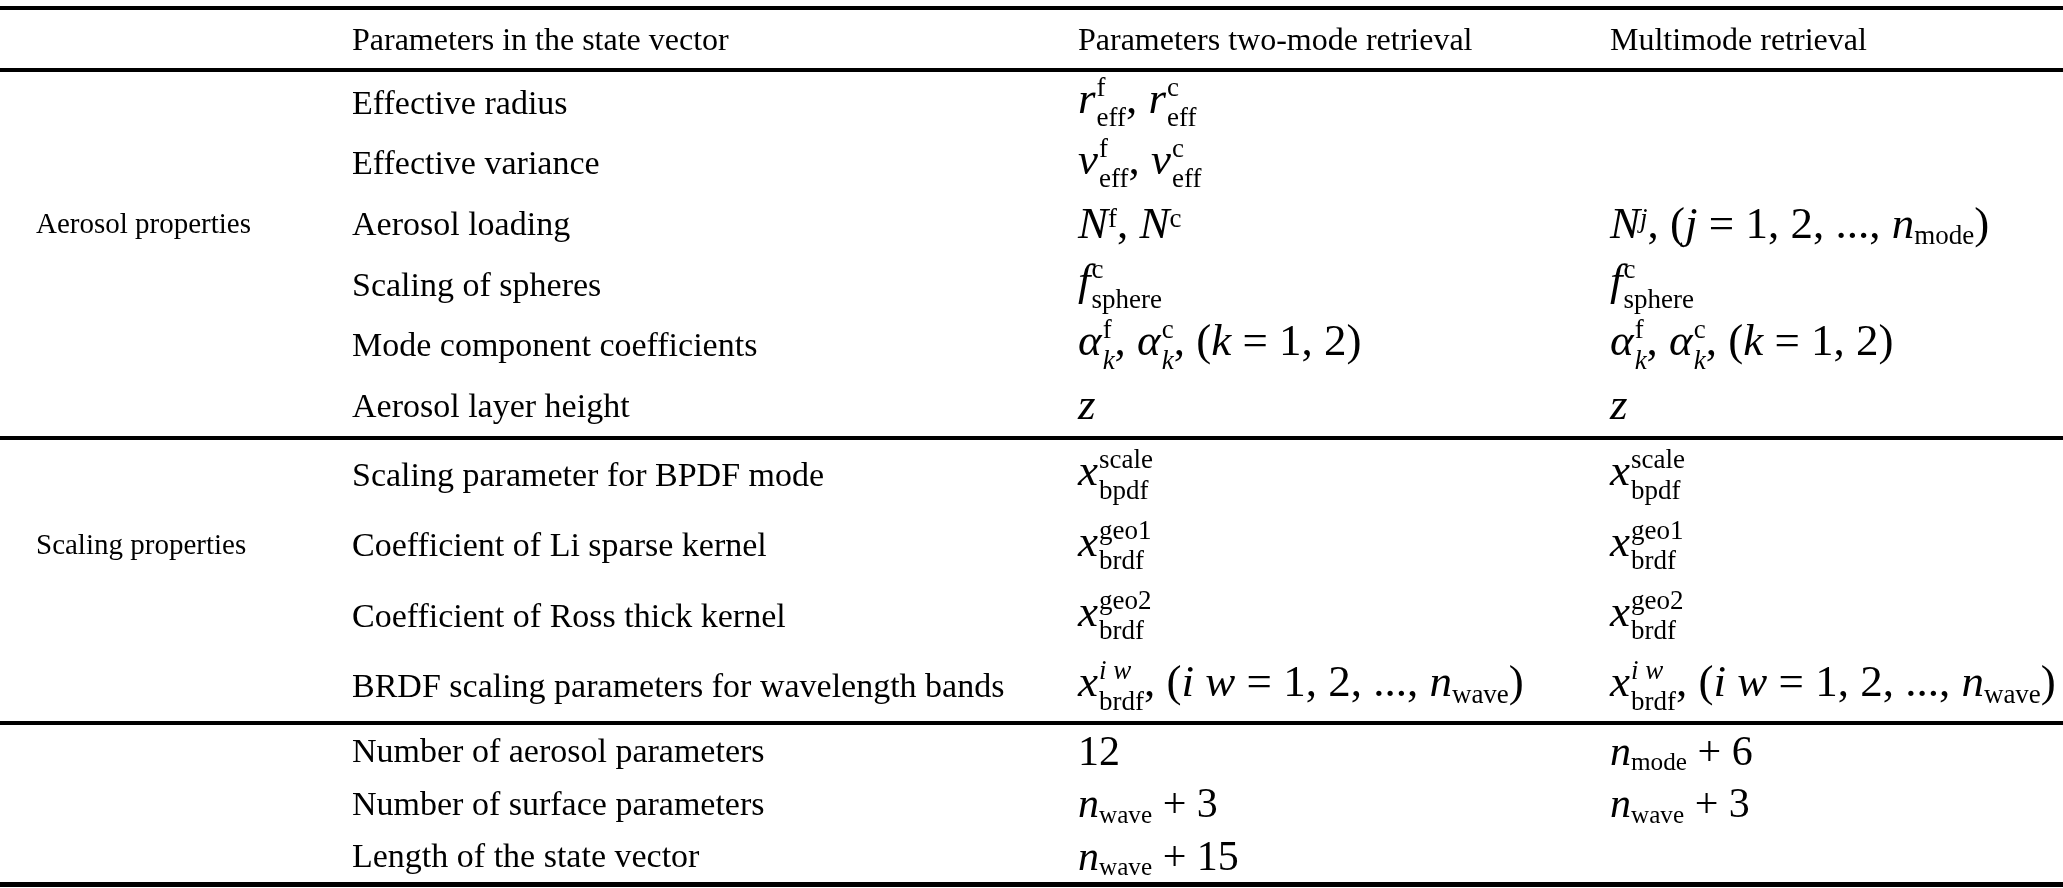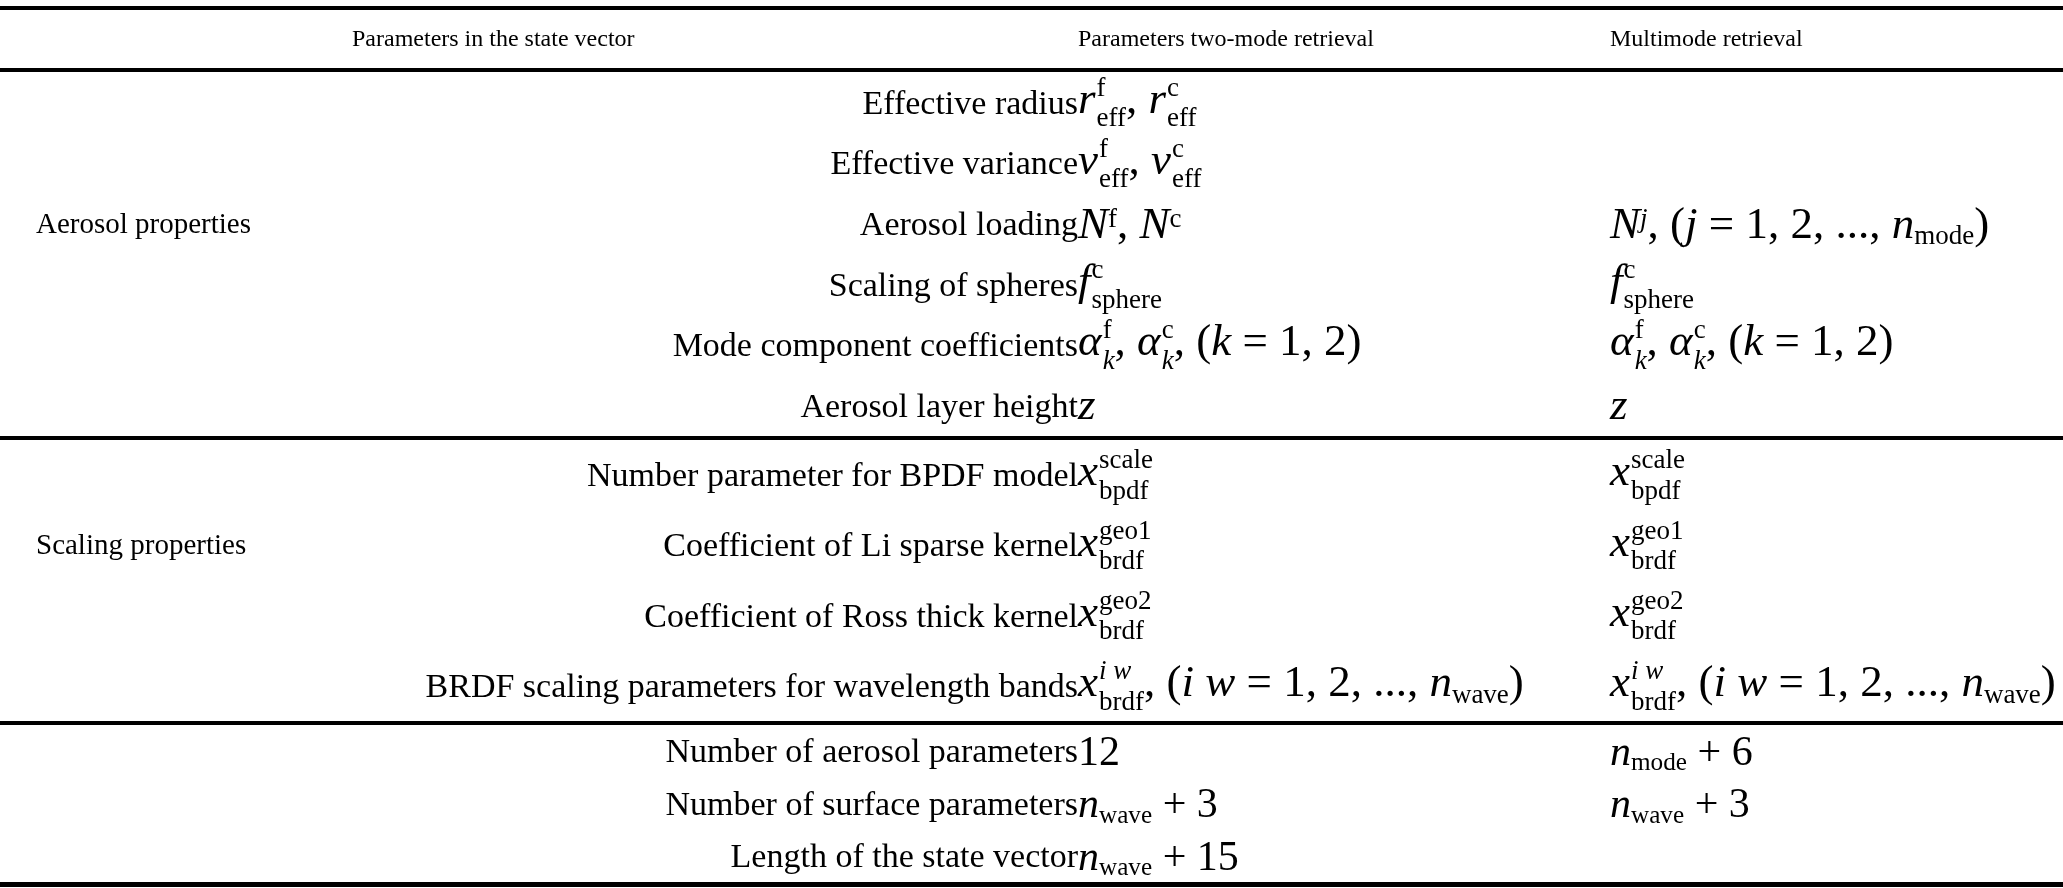--- a/index.html
+++ b/index.html
@@ -12,31 +12,31 @@
   .table-wrap { position: relative; width: 2063px; height: 888px; padding-top: 6px; background: #fff; }
 
   .rule { width: 2063px; height: 4px; background: #000; }
   .rule.bottom { height: 5px; }
 
   .row {
     display: grid;
     grid-template-columns: 352px 726px 532px auto;
     align-items: center;
   }
-  .header-row { height: 58px; font-size: 24px; }
+  .header-row { height: 58px; font-size: 32px; }
   .cell { line-height: 1.15; }
   .c1 { padding-left: 36px; }
 
   
   .sec-aerosol .row { height: 60.6px; }
   .sec-surface .row { height: 70.3px; }
   .sec-counts  .row { height: 52.4px; }
 
   
-  .label-text { font-size: 34px; text-align: right; }
+  .label-text { font-size: 34px; }
   .c1 { font-size: 29px; }
   .c2 { font-size: 34px; }
   .math { font-size: 45px; }
   .sec-counts .math { font-size: 42px; }
 
   i { font-style: italic; }
 
   
   sup { font-size: 0.60em; vertical-align: 0.42em; line-height: 0; }
   sub { font-size: 0.60em; vertical-align: -0.22em; line-height: 0; margin-top: 16px; }
@@ -105,21 +105,21 @@
         <div class="cell c3 math"><i>z</i></div>
         <div class="cell c4 math"><i>z</i></div>
       </div>
     </section>
 
   <div class="rule"></div>
 
   <section class="section sec-surface">
       <div class="row">
         <div class="cell c1"></div>
-        <div class="cell c2 label-text">Number parameter for BPDF model</div>
+        <div class="cell c2 label-text">Scaling parameter for BPDF mode</div>
         <div class="cell c3 math"><i>x</i><span class="mstack"><span class="ms">scale</span><span class="ms">bpdf</span></span></div>
         <div class="cell c4 math"><i>x</i><span class="mstack"><span class="ms">scale</span><span class="ms">bpdf</span></span></div>
       </div>
       <div class="row">
         <div class="cell c1">Scaling properties</div>
         <div class="cell c2 label-text">Coefficient of Li sparse kernel</div>
         <div class="cell c3 math"><i>x</i><span class="mstack"><span class="ms">geo1</span><span class="ms">brdf</span></span></div>
         <div class="cell c4 math"><i>x</i><span class="mstack"><span class="ms">geo1</span><span class="ms">brdf</span></span></div>
       </div>
       <div class="row">

